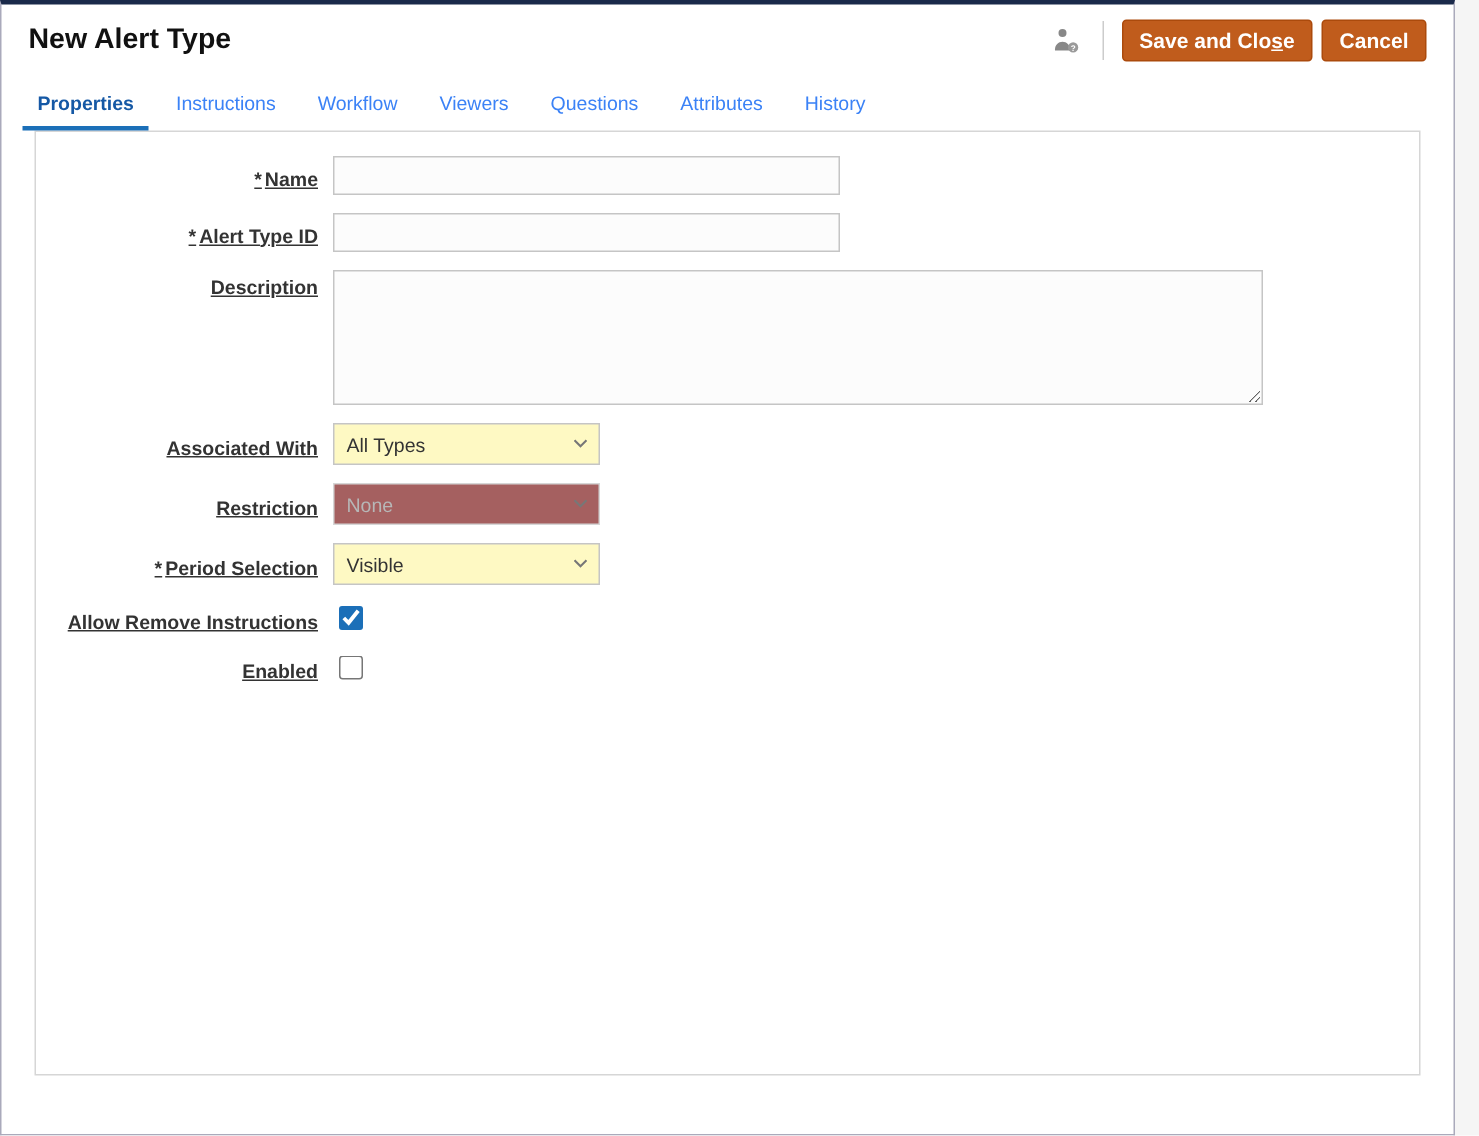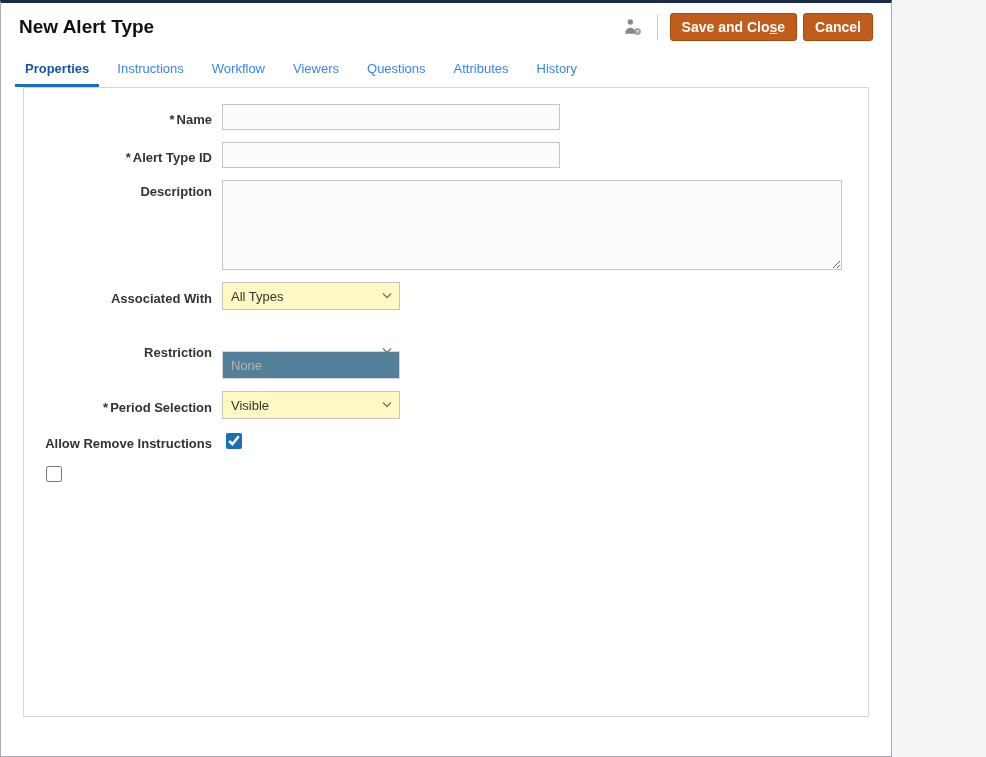--- a/index.html
+++ b/index.html
@@ -5,21 +5,21 @@
   * { box-sizing: border-box; }
   body {
     margin: 0;
     font-family: "Segoe UI", Arial, Helvetica, sans-serif;
     font-size: 13px;
     color: #333;
     background: #f5f5f5;
   }
   .dialog {
     position: relative;
-    width: 892px;
+    width: 970px;
     height: 757px;
     background: #fff;
     border: 1px solid #aab;
     border-top: 3px solid #1a2a4a;
   }
   .header {
     display: flex;
     align-items: center;
     justify-content: space-between;
     padding: 10px 18px 2px 18px;
@@ -83,20 +83,21 @@
   .content-frame {
     margin: 0 22px 22px 22px;
     border: 1px solid #d6d6d6;
     height: 630px;
     padding: 16px 18px;
   }
   .form-row {
     display: flex;
     align-items: flex-start;
     margin-bottom: 12px;
+    text-decoration: underline;
   }
   .form-row.center { align-items: center; }
   .form-label {
     width: 180px;
     text-align: right;
     padding-right: 10px;
     font-size: 13px;
     font-weight: 600;
     color: #333;
     padding-top: 4px;
@@ -132,23 +133,22 @@
     height: 28px;
     border: 1px solid #c5c5c5;
     background: #fef9c3;
     padding: 2px 24px 2px 8px;
     font-size: 13px;
     appearance: none;
     -webkit-appearance: none;
     color: #333;
   }
   .select-input.disabled {
-    background: #0c4a6e;
+    background: #7f1d1d;
     color: #999;
-    margin-top: 29px;
   }
   .select-chevron {
     position: absolute;
     right: 8px;
     top: 50%;
     transform: translateY(-50%);
     pointer-events: none;
     color: #777;
   }
   .checkbox-input {
@@ -257,18 +257,19 @@
         </span>
       </div>
     </div>
 
     <div class="form-row center">
       <div class="form-label">Allow Remove Instructions</div>
       <input type="checkbox" class="checkbox-input" checked="" style="">
     </div>
 
     <div class="form-row center">
+      <div class="form-label">Enabled</div>
       <input type="checkbox" class="checkbox-input" style="">
     </div>
 
   </div>
 
 </div>
 
 </body></html>

